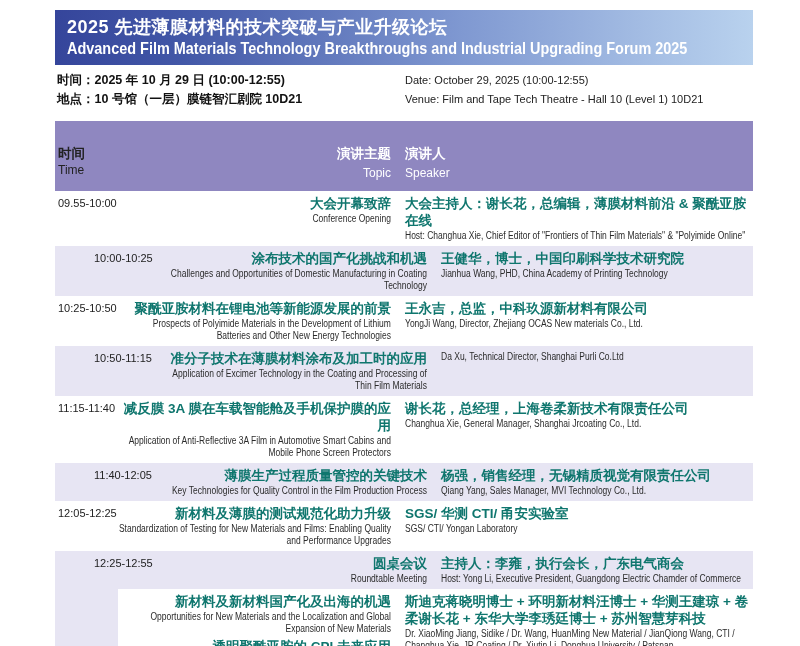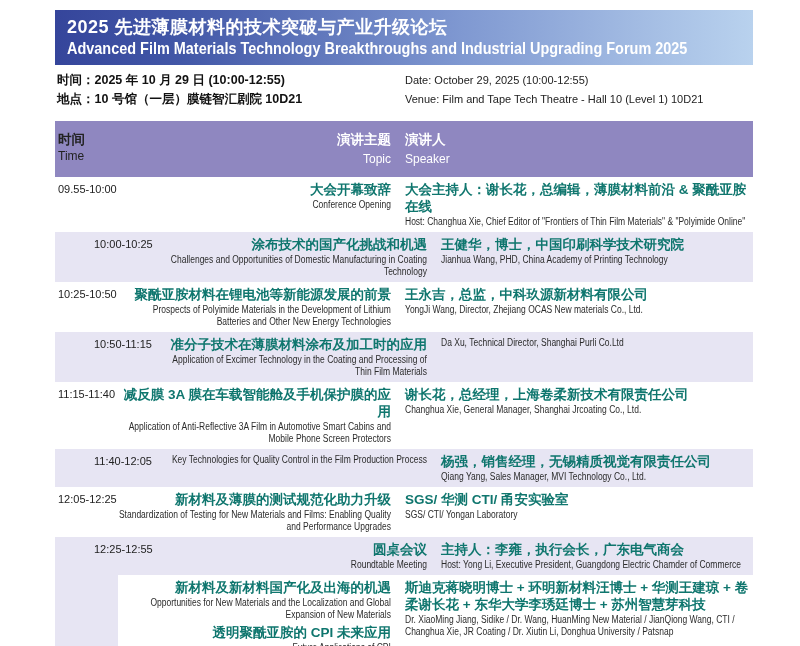--- a/index.html
+++ b/index.html
@@ -17,21 +17,21 @@
     width:117%; transform:scaleX(0.85); transform-origin:0 0; }
 
   
   .info { display:flex; margin:6px 0 12px 2px; }
   .info-col-left { width:348px; }
   .info-col-right { flex:1; }
   .info-zh { font-size:12.5px; font-weight:bold; color:#111; line-height:19px; }
   .info-en { font-size:11px; color:#222; line-height:19px; }
 
   
-  .thead { display:flex; background:#8f87c0; color:#fff; padding:5px 0 6px 0; }
+  .thead { display:flex; background:#8f87c0; color:#fff; padding:19px 0 6px 0; }
   .thead .h-zh { font-size:13.5px; font-weight:bold; line-height:18px; }
   .thead .h-en { font-size:12px; line-height:15px; }
   .row { display:flex; }
   .row.stripe { background:#e7e5f3;padding-left:36px; }
   .cell-time { width:63px; padding:5px 0 4px 3px; font-size:11px; color:#222; line-height:15px; flex-shrink:0; }
   .cell-time.stripe-cell { background:#e7e5f3; }
   .cell-topic { width:287px; padding:4px 14px 4px 0; flex-shrink:0;text-align:right; }
   .cell-speaker { flex:1; padding:4px 4px 4px 0; }
   .zh { display:block; font-size:13.5px; font-weight:bold; color:#0f766e; line-height:17px; }
   .en { display:block; font-size:10px; color:#2b2b2b; line-height:12px; margin-top:1px;
@@ -131,20 +131,21 @@
         </div>
         <div class="cell-speaker">
           <span class="zh">谢长花，总经理，上海卷柔新技术有限责任公司</span>
           <span class="en">Changhua Xie, General Manager, Shanghai Jrcoating Co., Ltd.</span>
         </div>
       </div>
 
       <div class="row stripe">
         <div class="cell-time">11:40-12:05</div>
         <div class="cell-topic">
+          <span class="zh">薄膜生产过程质量管控的关键技术</span>
           <span class="en">Key Technologies for Quality Control in the Film Production Process</span>
         </div>
         <div class="cell-speaker">
           <span class="zh">杨强，销售经理，无锡精质视觉有限责任公司</span>
           <span class="en">Qiang Yang, Sales Manager, MVI Technology Co., Ltd.</span>
         </div>
       </div>
 
       <div class="row">
         <div class="cell-time">12:05-12:25</div>

